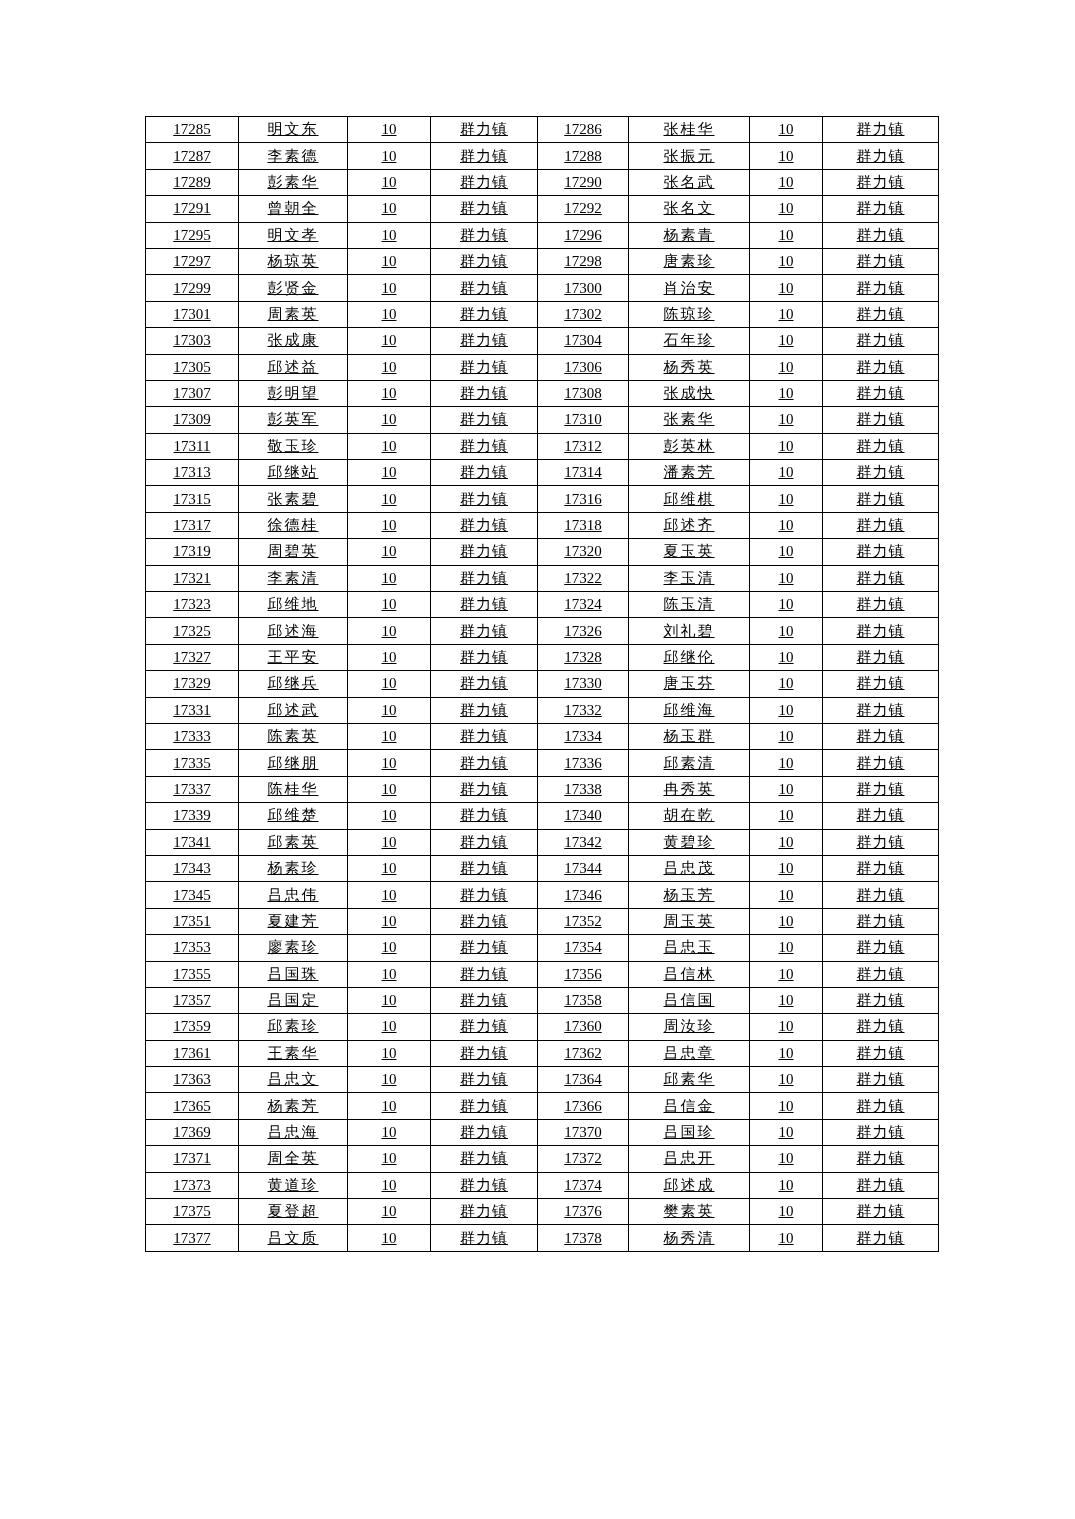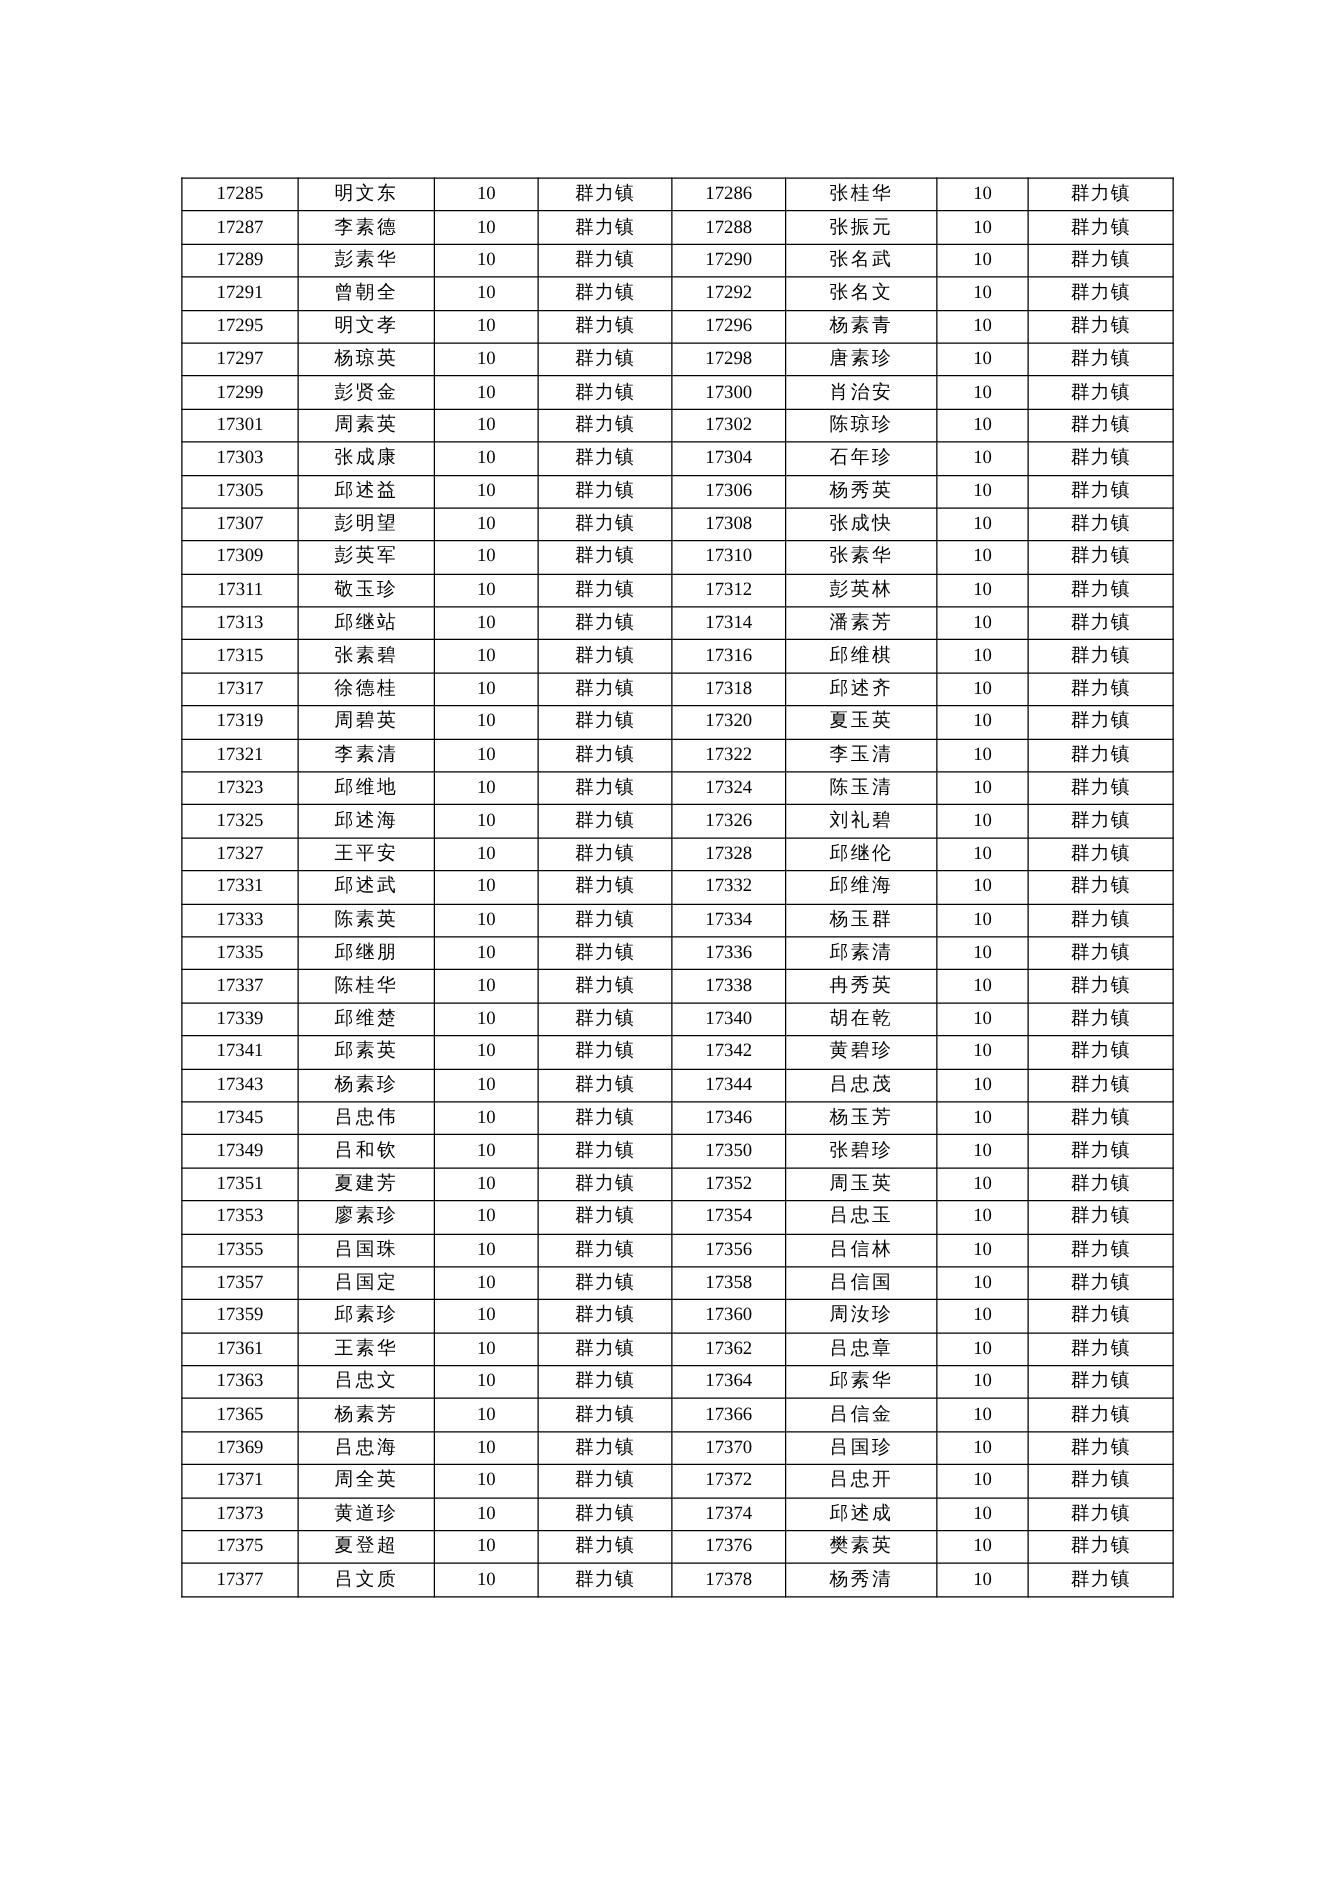--- a/index.html
+++ b/index.html
@@ -12,24 +12,25 @@
     width: 1075px;
     height: 1519px;
     background: #ffffff;
     font-family: "Liberation Serif", "DejaVu Serif", serif;
     color: #000000;
     overflow: hidden;
   }
   table.roster {
     border-collapse: collapse;
     position: absolute;
-    top: 142px;
+    top: 116px;
     left: 145px;
     width: 785px;
     table-layout: fixed;
+    text-decoration: underline;
   }
   table.roster td {
     border: 1px solid #000000;
     height: 25.4px;
     text-align: center;
     vertical-align: middle;
     font-size: 15px;
     line-height: 1;
     padding: 0;
     white-space: nowrap;
@@ -255,20 +256,30 @@
           <td class="c0">17327</td>
           <td class="c1">王平安</td>
           <td class="c2">10</td>
           <td class="c3">群力镇</td>
           <td class="c4">17328</td>
           <td class="c5">邱继伦</td>
           <td class="c6">10</td>
           <td class="c7">群力镇</td>
         </tr>
         <tr>
+          <td class="c0">17329</td>
+          <td class="c1">邱继兵</td>
+          <td class="c2">10</td>
+          <td class="c3">群力镇</td>
+          <td class="c4">17330</td>
+          <td class="c5">唐玉芬</td>
+          <td class="c6">10</td>
+          <td class="c7">群力镇</td>
+        </tr>
+        <tr>
           <td class="c0">17331</td>
           <td class="c1">邱述武</td>
           <td class="c2">10</td>
           <td class="c3">群力镇</td>
           <td class="c4">17332</td>
           <td class="c5">邱维海</td>
           <td class="c6">10</td>
           <td class="c7">群力镇</td>
         </tr>
         <tr>
@@ -331,30 +342,20 @@
           <td class="c6">10</td>
           <td class="c7">群力镇</td>
         </tr>
         <tr>
           <td class="c0">17345</td>
           <td class="c1">吕忠伟</td>
           <td class="c2">10</td>
           <td class="c3">群力镇</td>
           <td class="c4">17346</td>
           <td class="c5">杨玉芳</td>
-          <td class="c6">10</td>
-          <td class="c7">群力镇</td>
-        </tr>
-        <tr>
-          <td class="c0">17349</td>
-          <td class="c1">吕和钦</td>
-          <td class="c2">10</td>
-          <td class="c3">群力镇</td>
-          <td class="c4">17350</td>
-          <td class="c5">张碧珍</td>
           <td class="c6">10</td>
           <td class="c7">群力镇</td>
         </tr>
         <tr>
           <td class="c0">17351</td>
           <td class="c1">夏建芳</td>
           <td class="c2">10</td>
           <td class="c3">群力镇</td>
           <td class="c4">17352</td>
           <td class="c5">周玉英</td>

